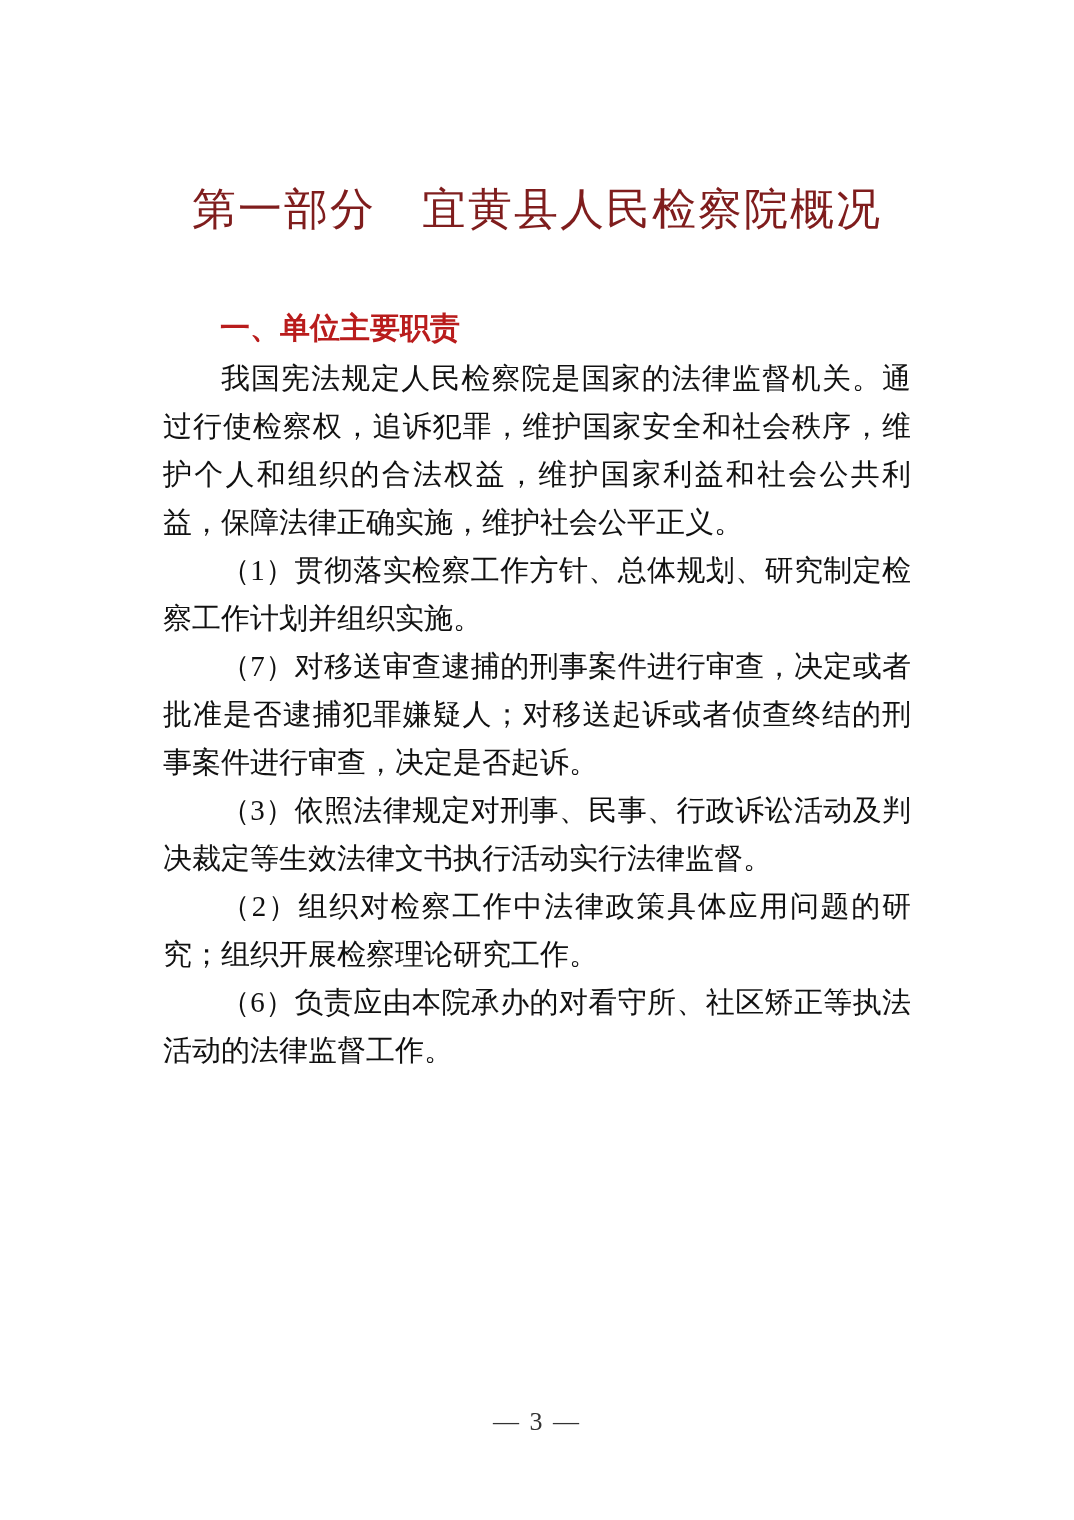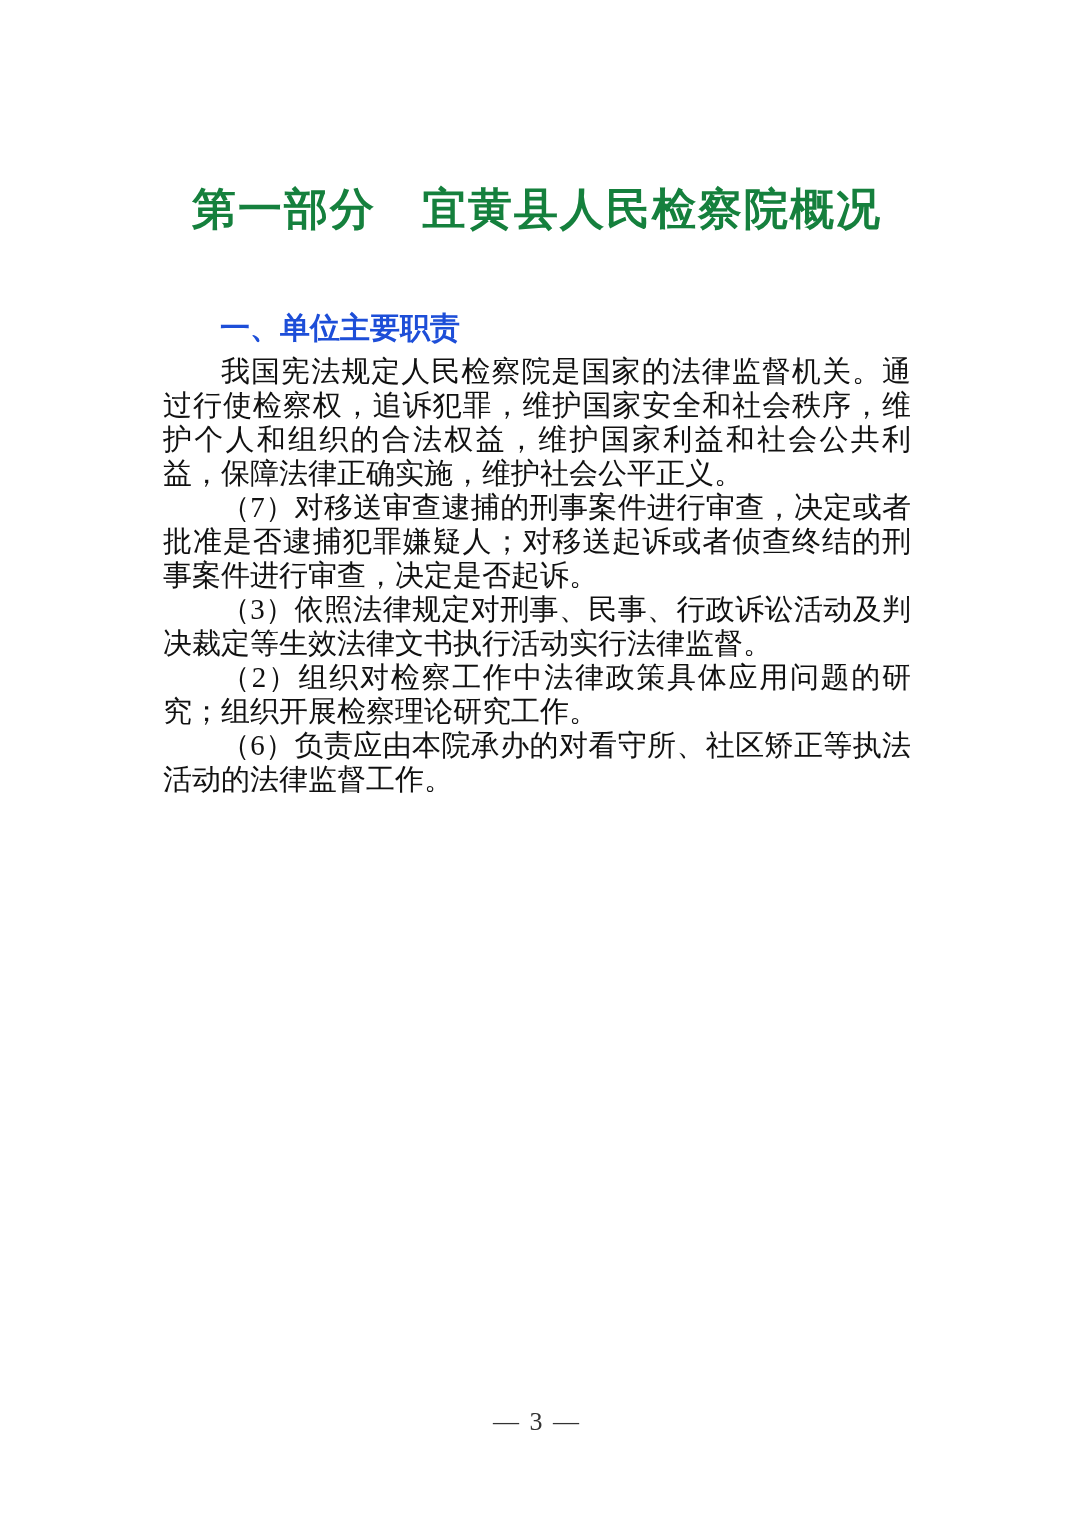--- a/index.html
+++ b/index.html
@@ -15,40 +15,40 @@
     background: #ffffff;
     color: #111111;
     font-family: "Liberation Serif", serif;
     overflow: hidden;
   }
   .doc-title {
     margin: 0;
     padding-top: 182px;
     font-size: 44px;
     line-height: 56px;
-    font-weight: bold;
+    font-weight: normal;
     text-align: center;
     letter-spacing: 2px;
     font-family: "Liberation Serif", serif;
-    color: #15803d;
+    color: #7f1d1d;
   }
   .section-heading {
     margin: 72px 0 8px 163px;
     text-indent: 57px;
     font-size: 30px;
     line-height: 36px;
     font-weight: bold;
     font-family: "Liberation Sans", sans-serif;
-    color: #1d4ed8;
+    color: #b91c1c;
   }
   .body-text {
     margin: 0 163px;
     width: 748px;
     font-size: 29px;
-    line-height: 34px;
+    line-height: 48px;
     text-align: justify;
     font-family: "Liberation Serif", serif;
     color: #111111;
   }
   .body-text p {
     margin: 0;
     padding: 0;
     text-indent: 2em;
   }
   .page-number {
@@ -68,20 +68,21 @@
 <body>
 
 <div class="page">
 
   <h1 class="doc-title">第一部分　宜黄县人民检察院概况</h1>
 
   <h2 class="section-heading">一、单位主要职责</h2>
 
   <div class="body-text">
     <p>我国宪法规定人民检察院是国家的法律监督机关。通过行使检察权，追诉犯罪，维护国家安全和社会秩序，维护个人和组织的合法权益，维护国家利益和社会公共利益，保障法律正确实施，维护社会公平正义。</p>
+    <p>（1）贯彻落实检察工作方针、总体规划、研究制定检察工作计划并组织实施。</p>
     <p>（7）对移送审查逮捕的刑事案件进行审查，决定或者批准是否逮捕犯罪嫌疑人；对移送起诉或者侦查终结的刑事案件进行审查，决定是否起诉。</p>
     <p>（3）依照法律规定对刑事、民事、行政诉讼活动及判决裁定等生效法律文书执行活动实行法律监督。</p>
     <p>（2）组织对检察工作中法律政策具体应用问题的研究；组织开展检察理论研究工作。</p>
     <p>（6）负责应由本院承办的对看守所、社区矫正等执法活动的法律监督工作。</p>
   </div>
 
   <div class="page-number">— 3 —</div>
 
 </div>
 

